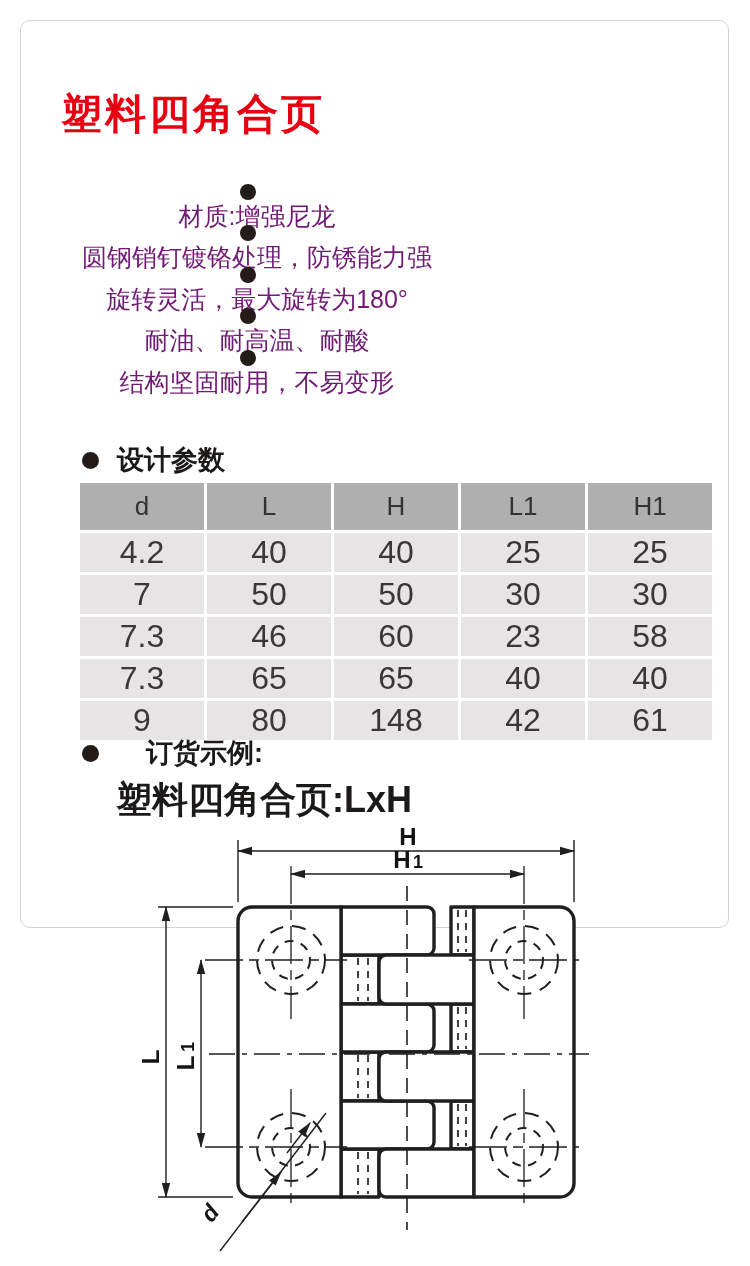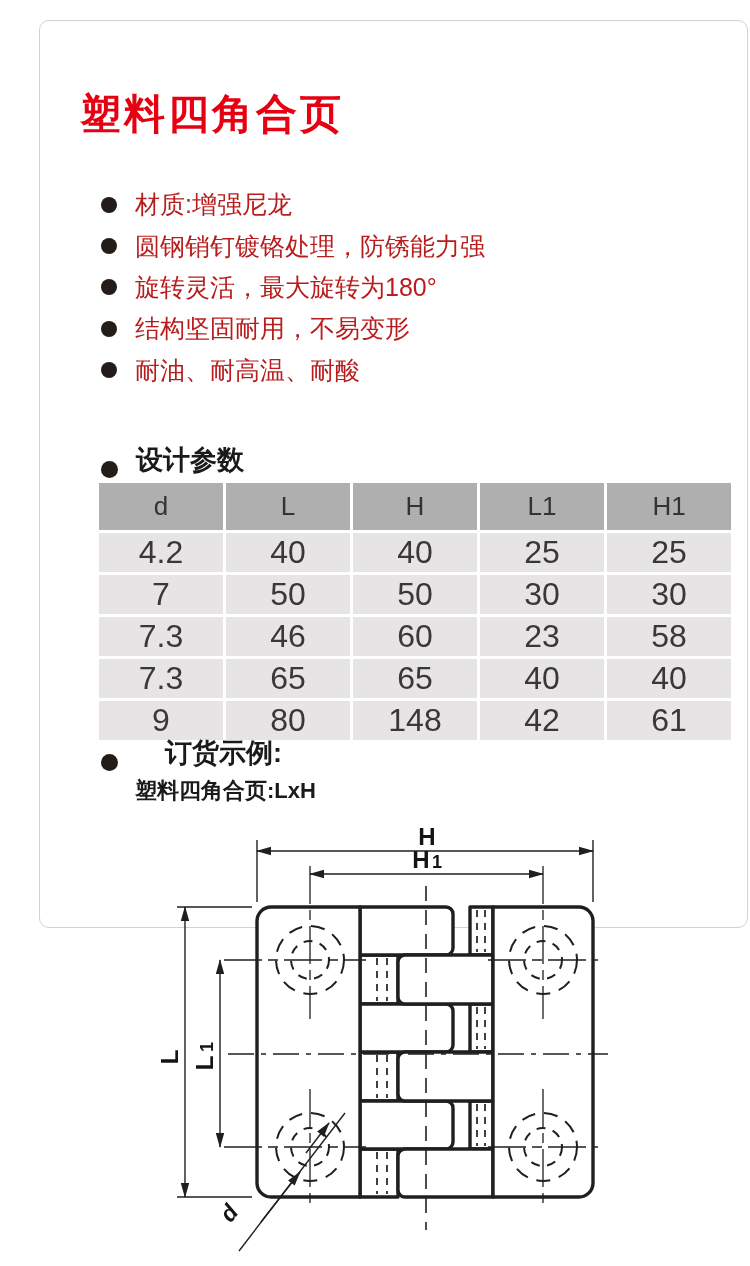--- a/index.html
+++ b/index.html
@@ -2,35 +2,35 @@
 <html><head>
 <meta charset="utf-8">
 <style>
   html,body{margin:0;padding:0;background:#ffffff;}
   body{
     position:relative;width:750px;height:1266px;overflow:hidden;
     font-family:"Liberation Sans","DejaVu Sans",sans-serif;color:#222;
   }
   .card{
     position:absolute;left:20px;top:20px;width:709px;height:908px;
-    background:#fff;border:1px solid #d2d2d2;border-radius:10px;box-sizing:border-box;margin-left:19px;
+    background:#fff;border:1px solid #d2d2d2;border-radius:10px;box-sizing:border-box;
   }
   .title{
     position:absolute;left:40px;top:70px;margin:0;
     font-size:41px;font-weight:bold;color:#e60012;letter-spacing:3px;line-height:1.15;
   }
   .features{position:absolute;left:61px;top:163px;margin:0;padding:0;list-style:none;}
-  .features li{display:flex;align-items:center;height:41.4px;font-size:25px;color:#b91c1c;}
+  .features li{display:flex;align-items:center;height:41.4px;font-size:25px;color:#701a75;flex-direction:column;}
   .dot{width:16px;height:16px;border-radius:50%;background:#241c18;margin-right:18px;flex:none;}
-  .sec{position:absolute;left:61px;display:flex;align-items:flex-end;
+  .sec{position:absolute;left:61px;display:flex;align-items:center;
        font-size:27px;font-weight:bold;color:#1c1a19;}
   .sec .dot{width:17px;height:17px;}
   #sec-params{top:421px;}
   #sec-order{top:714px;gap:29px;}
-  .order-example{position:absolute;left:95px;top:755px;font-size:22px;font-weight:bold;color:#1c1a19;}
+  .order-example{position:absolute;left:95px;top:755px;font-size:36px;font-weight:bold;color:#1c1a19;}
   table.params{
     position:absolute;left:56px;top:459px;border-collapse:separate;border-spacing:3px;
     table-layout:fixed;
   }
   table.params th{
     width:122px;height:45px;background:#b0afaf;
     font-size:26px;font-weight:normal;color:#333;text-align:center;vertical-align:middle;
   }
   table.params td{
     height:33px;background:#e6e4e4;
@@ -65,25 +65,25 @@
     <li>
         <span class="dot"></span>
         <span>圆钢销钉镀铬处理，防锈能力强</span>
       </li>
     <li>
         <span class="dot"></span>
         <span>旋转灵活，最大旋转为180°</span>
       </li>
     <li>
         <span class="dot"></span>
+        <span>耐油、耐高温、耐酸</span>
+      </li>
+    <li>
+        <span class="dot"></span>
         <span>结构坚固耐用，不易变形</span>
-      </li>
-    <li>
-        <span class="dot"></span>
-        <span>耐油、耐高温、耐酸</span>
       </li>
   </ul>
 
   <div class="sec" id="sec-params">
     <span class="dot"></span>
     <span>设计参数</span>
   </div>
 
   <table class="params">
     <thead>

